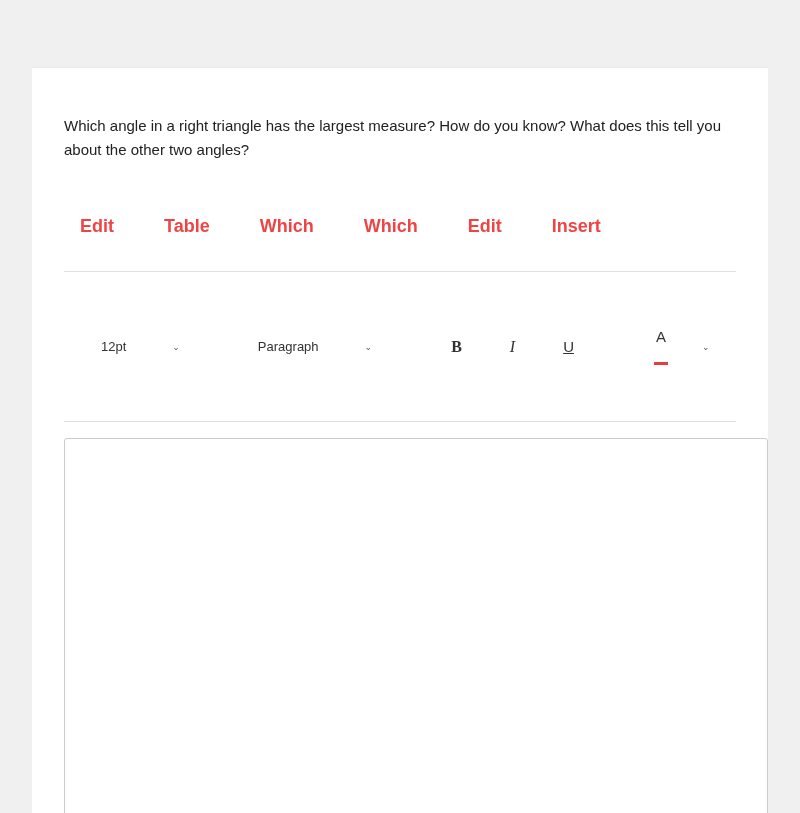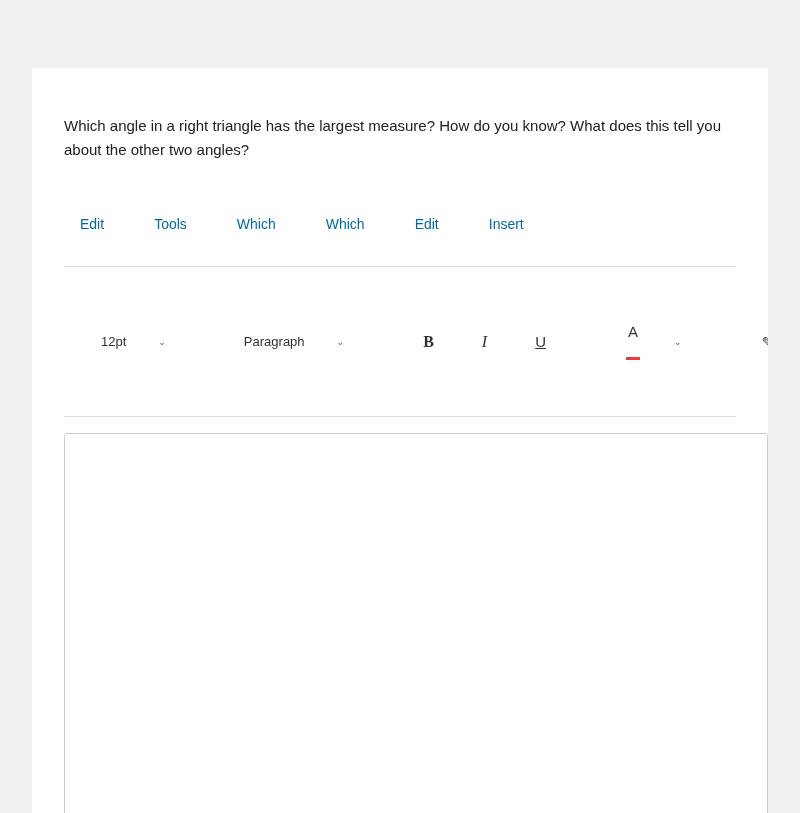--- a/index.html
+++ b/index.html
@@ -36,25 +36,26 @@
 
     .menu-bar {
       display: flex;
       align-items: center;
       gap: 18px;
       margin-bottom: 8px;
       padding-bottom: 0;
     }
 
     .menu-item {
-      font-size: 14px;
-      color: #0369a1;
+      font-size: 18px;
+      color: #ef4444;
       cursor: pointer;
       user-select: none;
       padding: 2px 0;
+      font-weight: bold;
     }
 
     .toolbar {
       display: flex;
       align-items: center;
       gap: 4px;
       margin-bottom: 10px;
       padding: 4px 0;
       border-top: 1px solid #e0e0e0;
       border-bottom: 1px solid #e0e0e0;
@@ -63,21 +64,21 @@
     .toolbar-divider {
       width: 1px;
       height: 24px;
       background: #ccc;
       margin: 0 6px;
     }
 
     .toolbar-dropdown {
       display: flex;
       align-items: center;
-      gap: 0;
+      gap: 14px;
       font-size: 13px;
       color: #333;
       cursor: pointer;
       padding: 3px 5px;
       border-radius: 3px;
       user-select: none;
     }
 
     .chevron {
       font-size: 9px;
@@ -154,21 +155,21 @@
   </style>
 </head>
 <body>
 
 <div class="page-container">
 
   <div class="question-text">Which angle in a right triangle has the largest measure? How do you know? What does this tell you about the other two angles?</div>
 
   <div class="menu-bar">
     <span class="menu-item">Edit</span>
-    <span class="menu-item">Tools</span>
+    <span class="menu-item">Table</span>
     <span class="menu-item">Which</span>
     <span class="menu-item">Which</span>
     <span class="menu-item">Edit</span>
     <span class="menu-item">Insert</span>
   </div>
 
   <div class="toolbar">
 
     <div class="toolbar-dropdown">
       <span>12pt</span>

